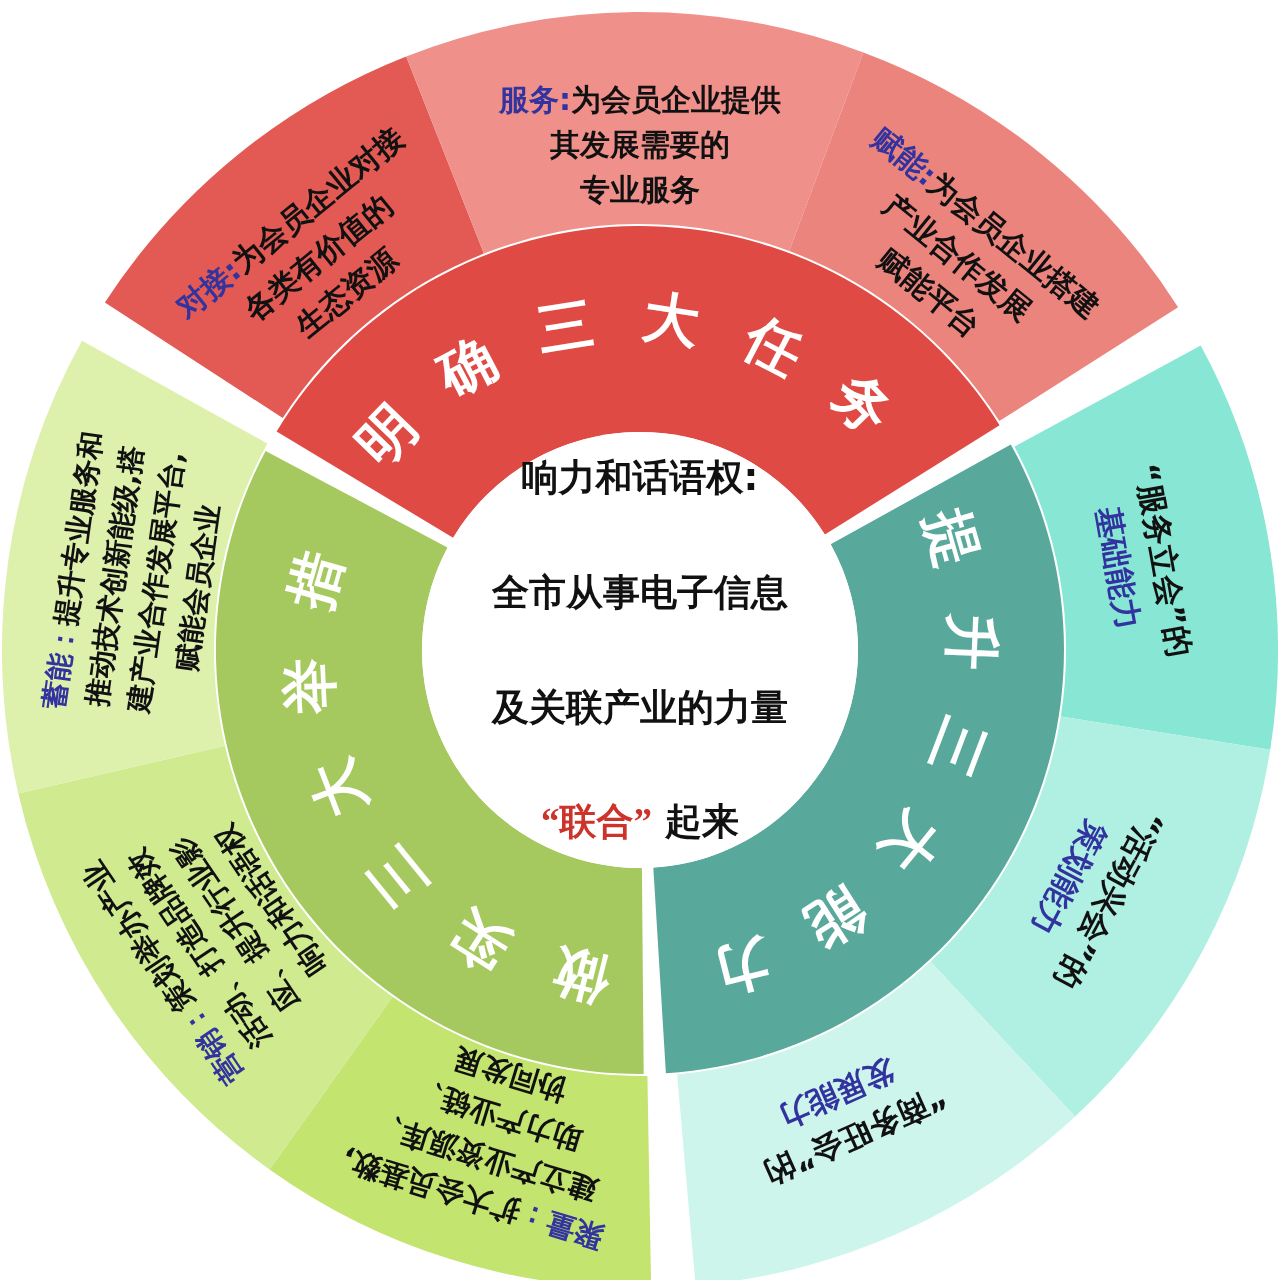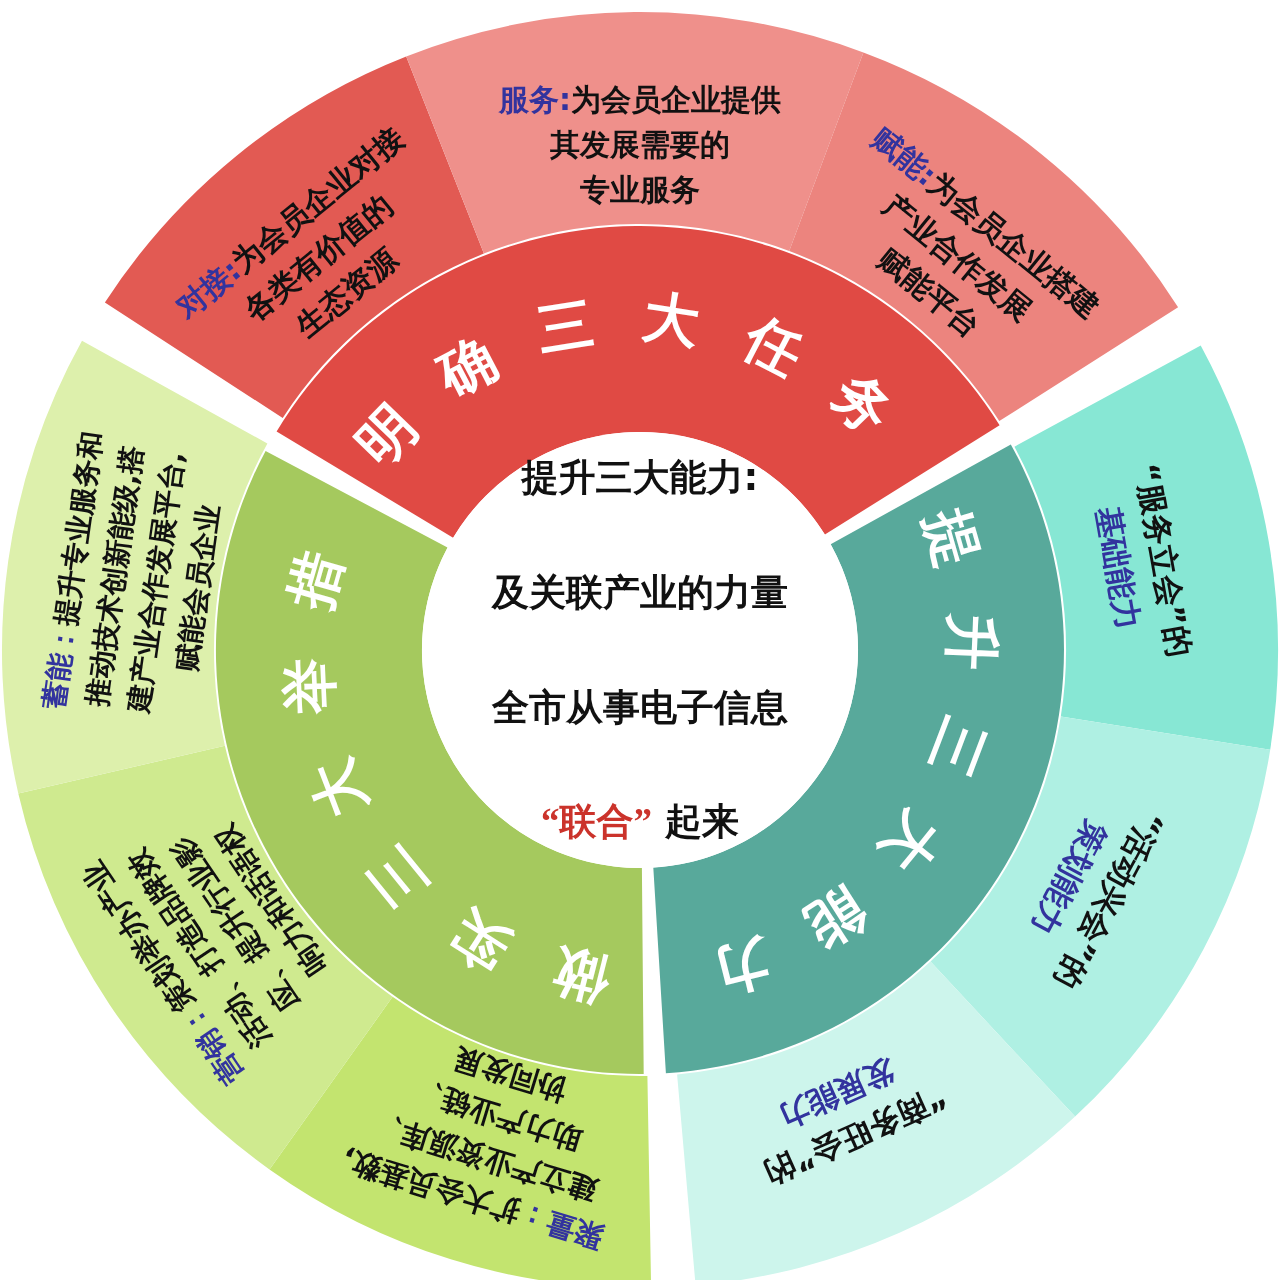--- a/index.html
+++ b/index.html
@@ -83,23 +83,23 @@
     </text>
     <text class="arc-label" text-anchor="middle">
       <textPath href="#arcRight" startOffset="50%">提升三大能力</textPath>
     </text>
     <text class="arc-label" text-anchor="middle">
       <textPath href="#arcLeft" startOffset="50%">做实三大举措</textPath>
     </text>
   </svg>
 
   <div class="center-text">
-    <div>提升三大能力:</div>
+    <div>响力和话语权:</div>
+    <div>全市从事电子信息</div>
     <div>及关联产业的力量</div>
-    <div>全市从事电子信息</div>
     <div><span class="hl">“联合”</span><span> 起来</span></div>
   </div>
 
   <div class="seg f30" style="left:304px;top:240px;width:360px;transform:translate(-50%,-50%) rotate(-39deg);">
     <span class="lbl-blue">对接:</span><span>为会员企业对接
 各类有价值的
 生态资源</span>
   </div>
 
   <div class="seg f30" style="left:640px;top:122px;width:400px;transform:translate(-50%,-50%);">

